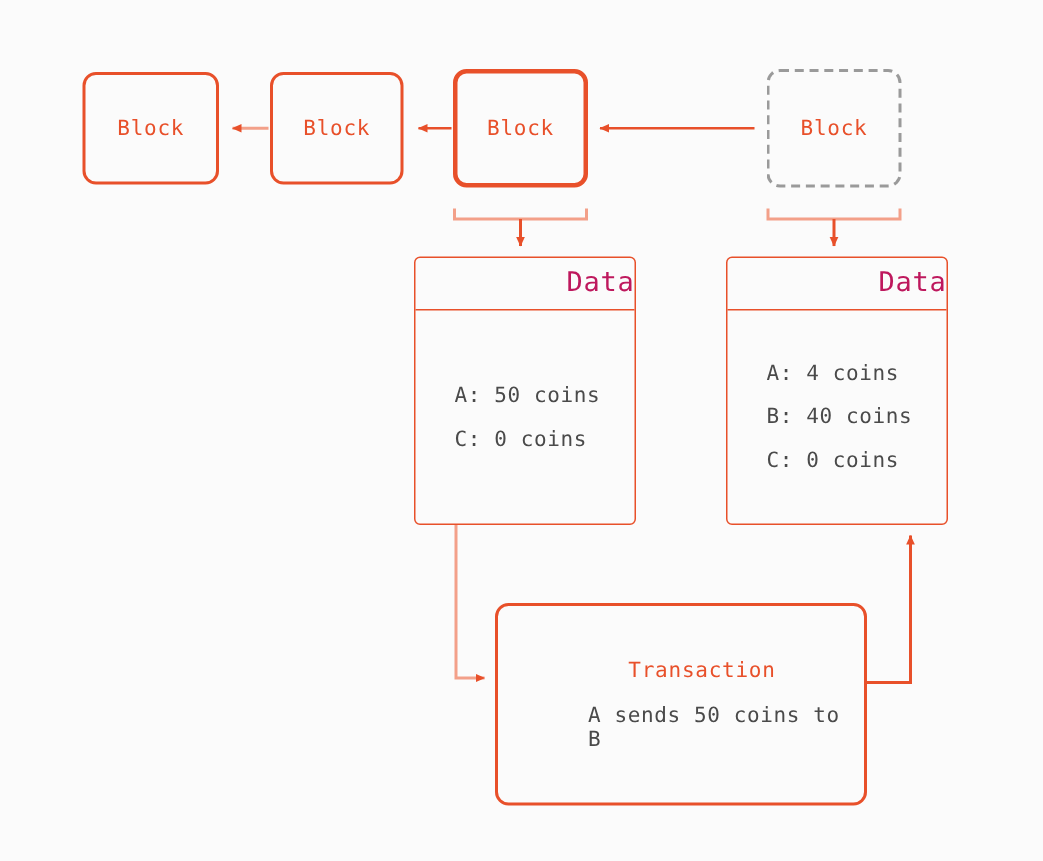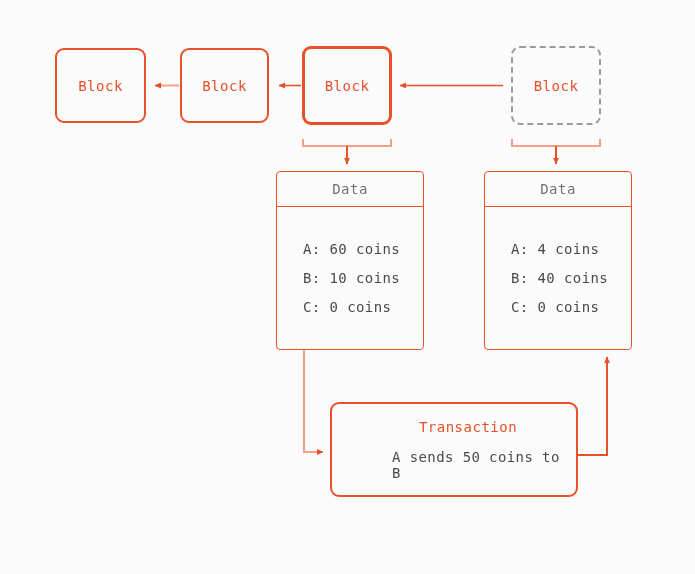--- a/index.html
+++ b/index.html
@@ -54,23 +54,23 @@
     box-sizing: border-box;
     border: 1px solid #E8502A;
     border-radius: 4px;
     background: #fbfbfb;
     display: flex;
     flex-direction: column;
   }
   .data-panel .panel-title {
     height: 34px;
     line-height: 34px;
-    text-align: center;
-    color: #737373;
-    font-size: 14px;
+    text-align: right;
+    color: #be185d;
+    font-size: 18px;
     border-bottom: 1px solid #E8502A;
     letter-spacing: 0.5px;
   }
   .data-panel .panel-body {
     flex: 1;
     display: flex;
     flex-direction: column;
     justify-content: center;
     padding: 0 0 0 26px;
     gap: 13px;
@@ -164,33 +164,32 @@
     <span>Block</span>
   </div>
 
   <div class="block ghost" style="left:511px; top:46px; width:90px; height:79px;">
     <span>Block</span>
   </div>
 
   <div class="data-panel" style="left:276px; top:171px; width:148px; height:179px;">
     <div class="panel-title">Data</div>
     <div class="panel-body">
-      <div class="data-row">A: 60 coins</div>
-      <div class="data-row">B: 10 coins</div>
+      <div class="data-row">A: 50 coins</div>
       <div class="data-row">C: 0 coins</div>
     </div>
   </div>
 
   <div class="data-panel" style="left:484px; top:171px; width:148px; height:179px;">
     <div class="panel-title">Data</div>
     <div class="panel-body">
       <div class="data-row">A: 4 coins</div>
       <div class="data-row">B: 40 coins</div>
       <div class="data-row">C: 0 coins</div>
     </div>
   </div>
 
-  <div class="tx-node" style="left:330px; top:402px; width:248px; height:95px;padding-left:28px;">
+  <div class="tx-node" style="left:330px; top:402px; width:248px; height:135px;padding-left:28px;">
     <div class="tx-title">Transaction</div>
     <div class="tx-body">A sends 50 coins to B</div>
   </div>
 
 </div>
 
 </body></html>

